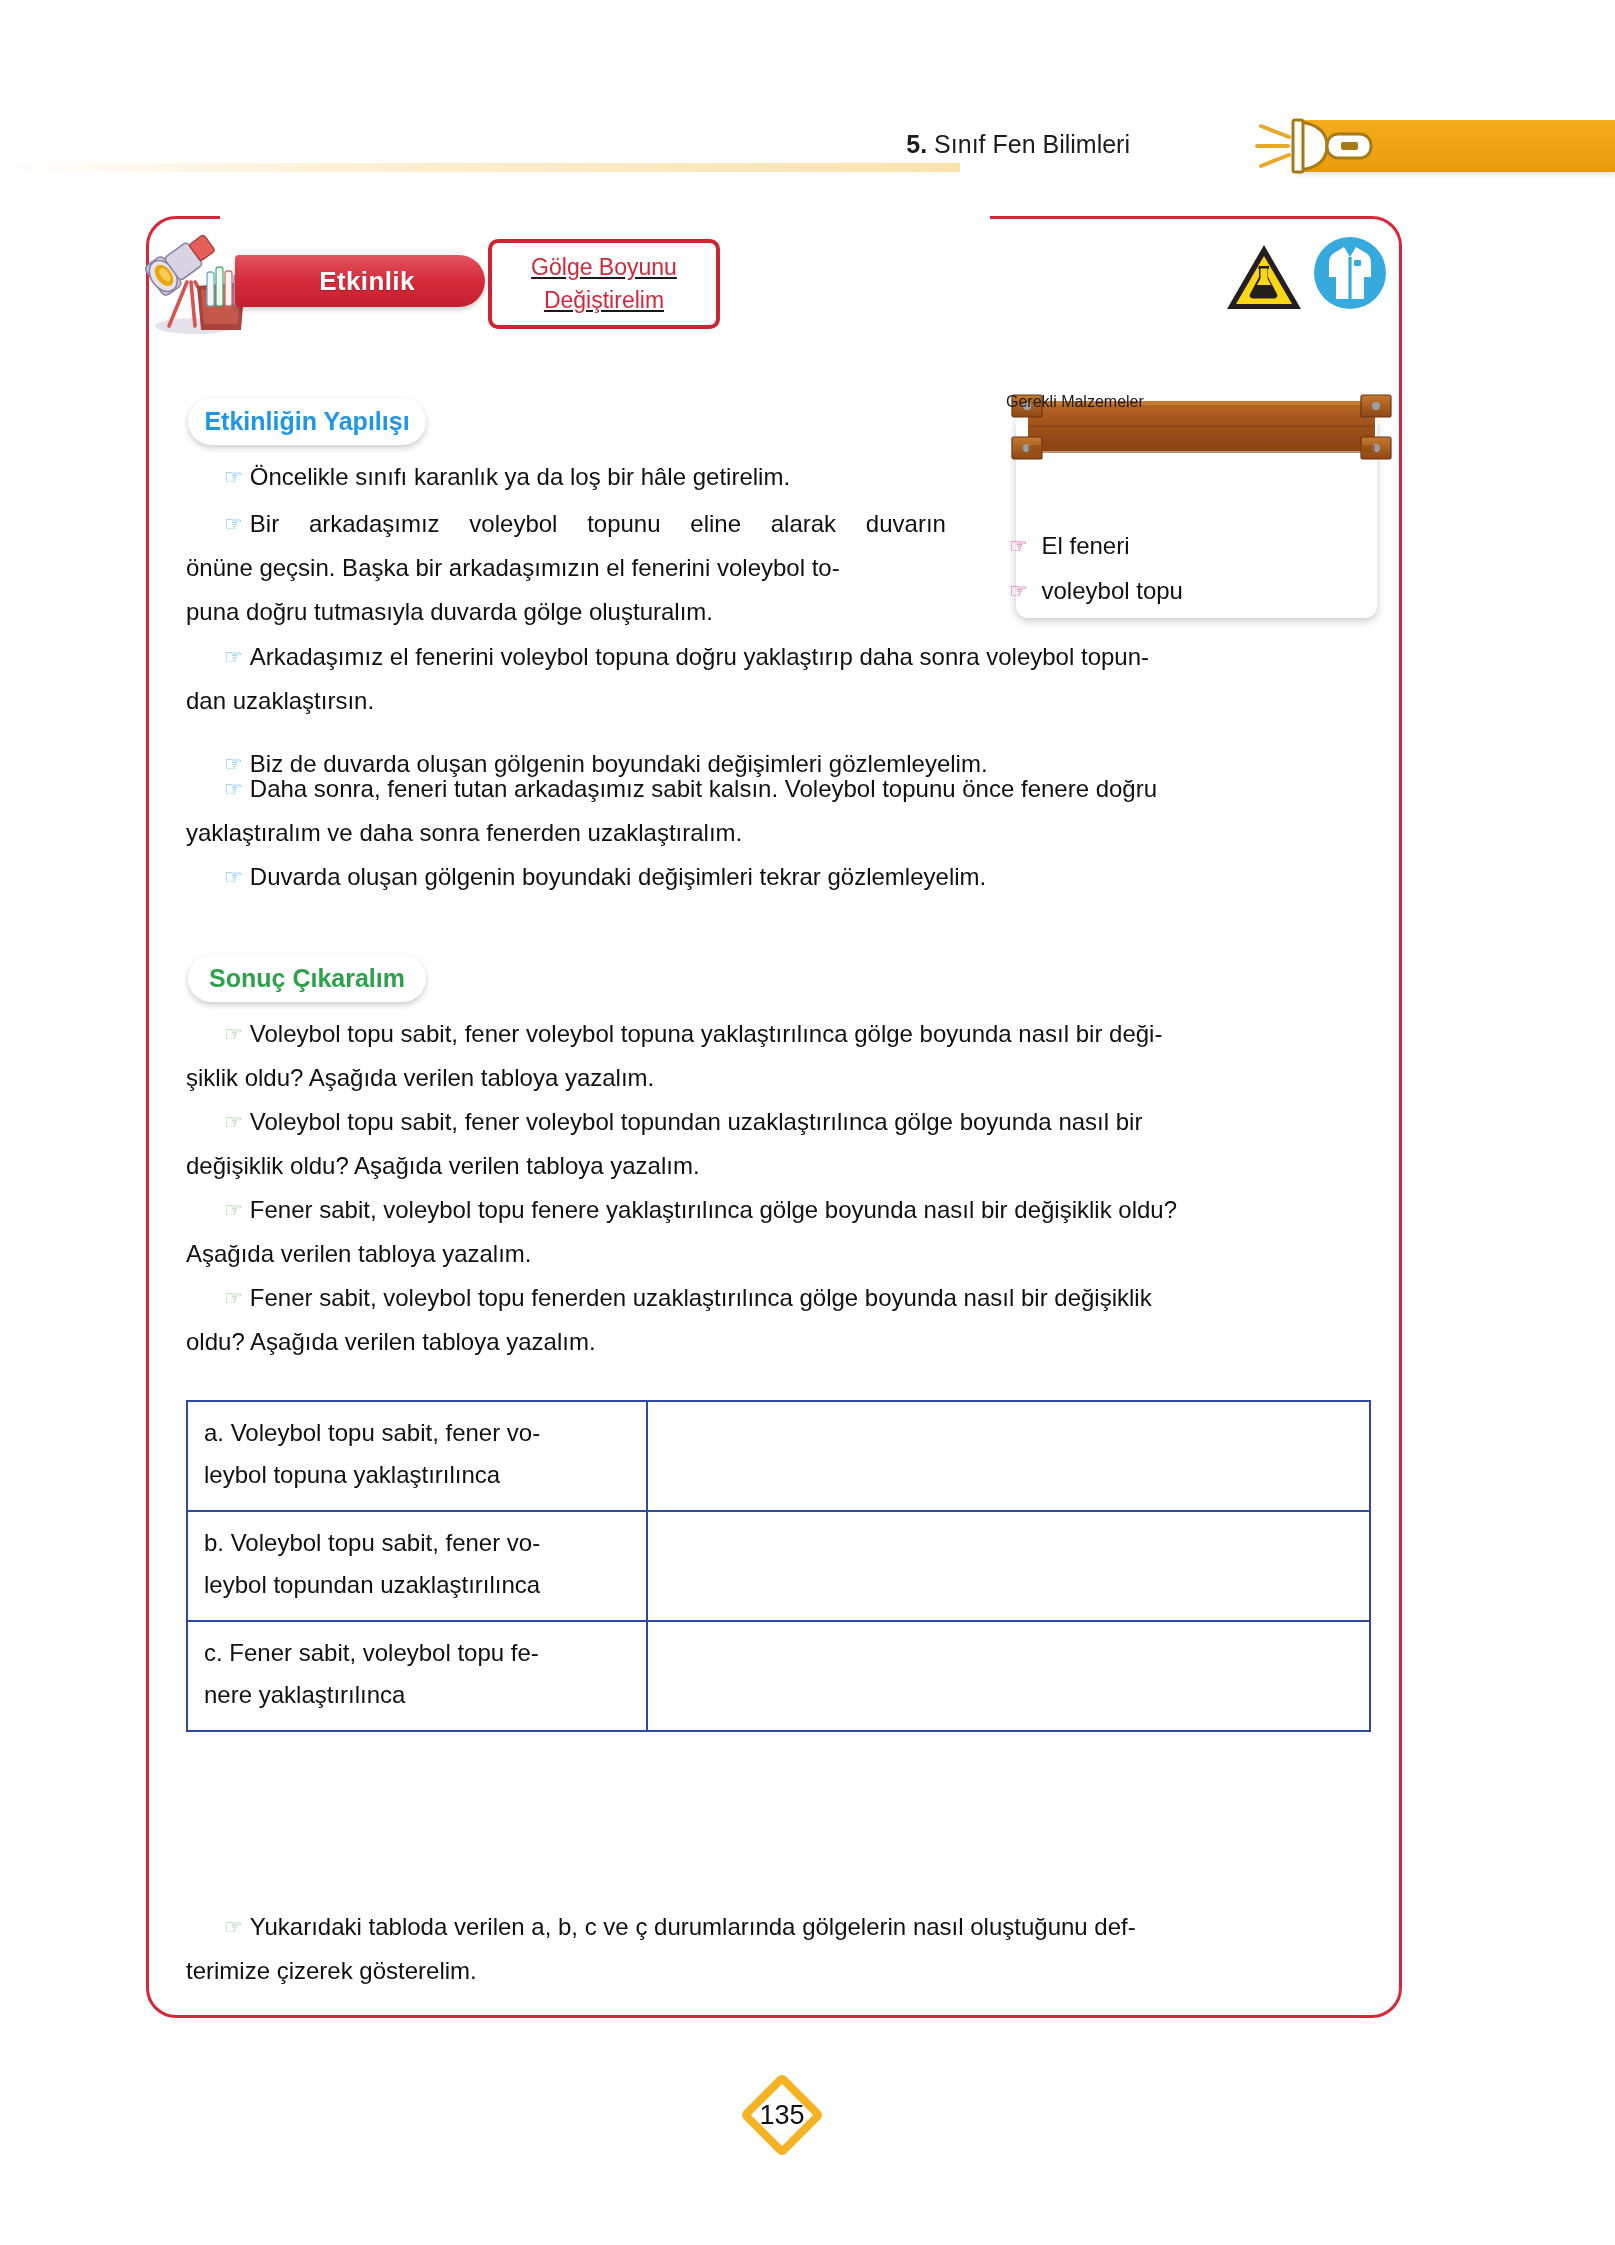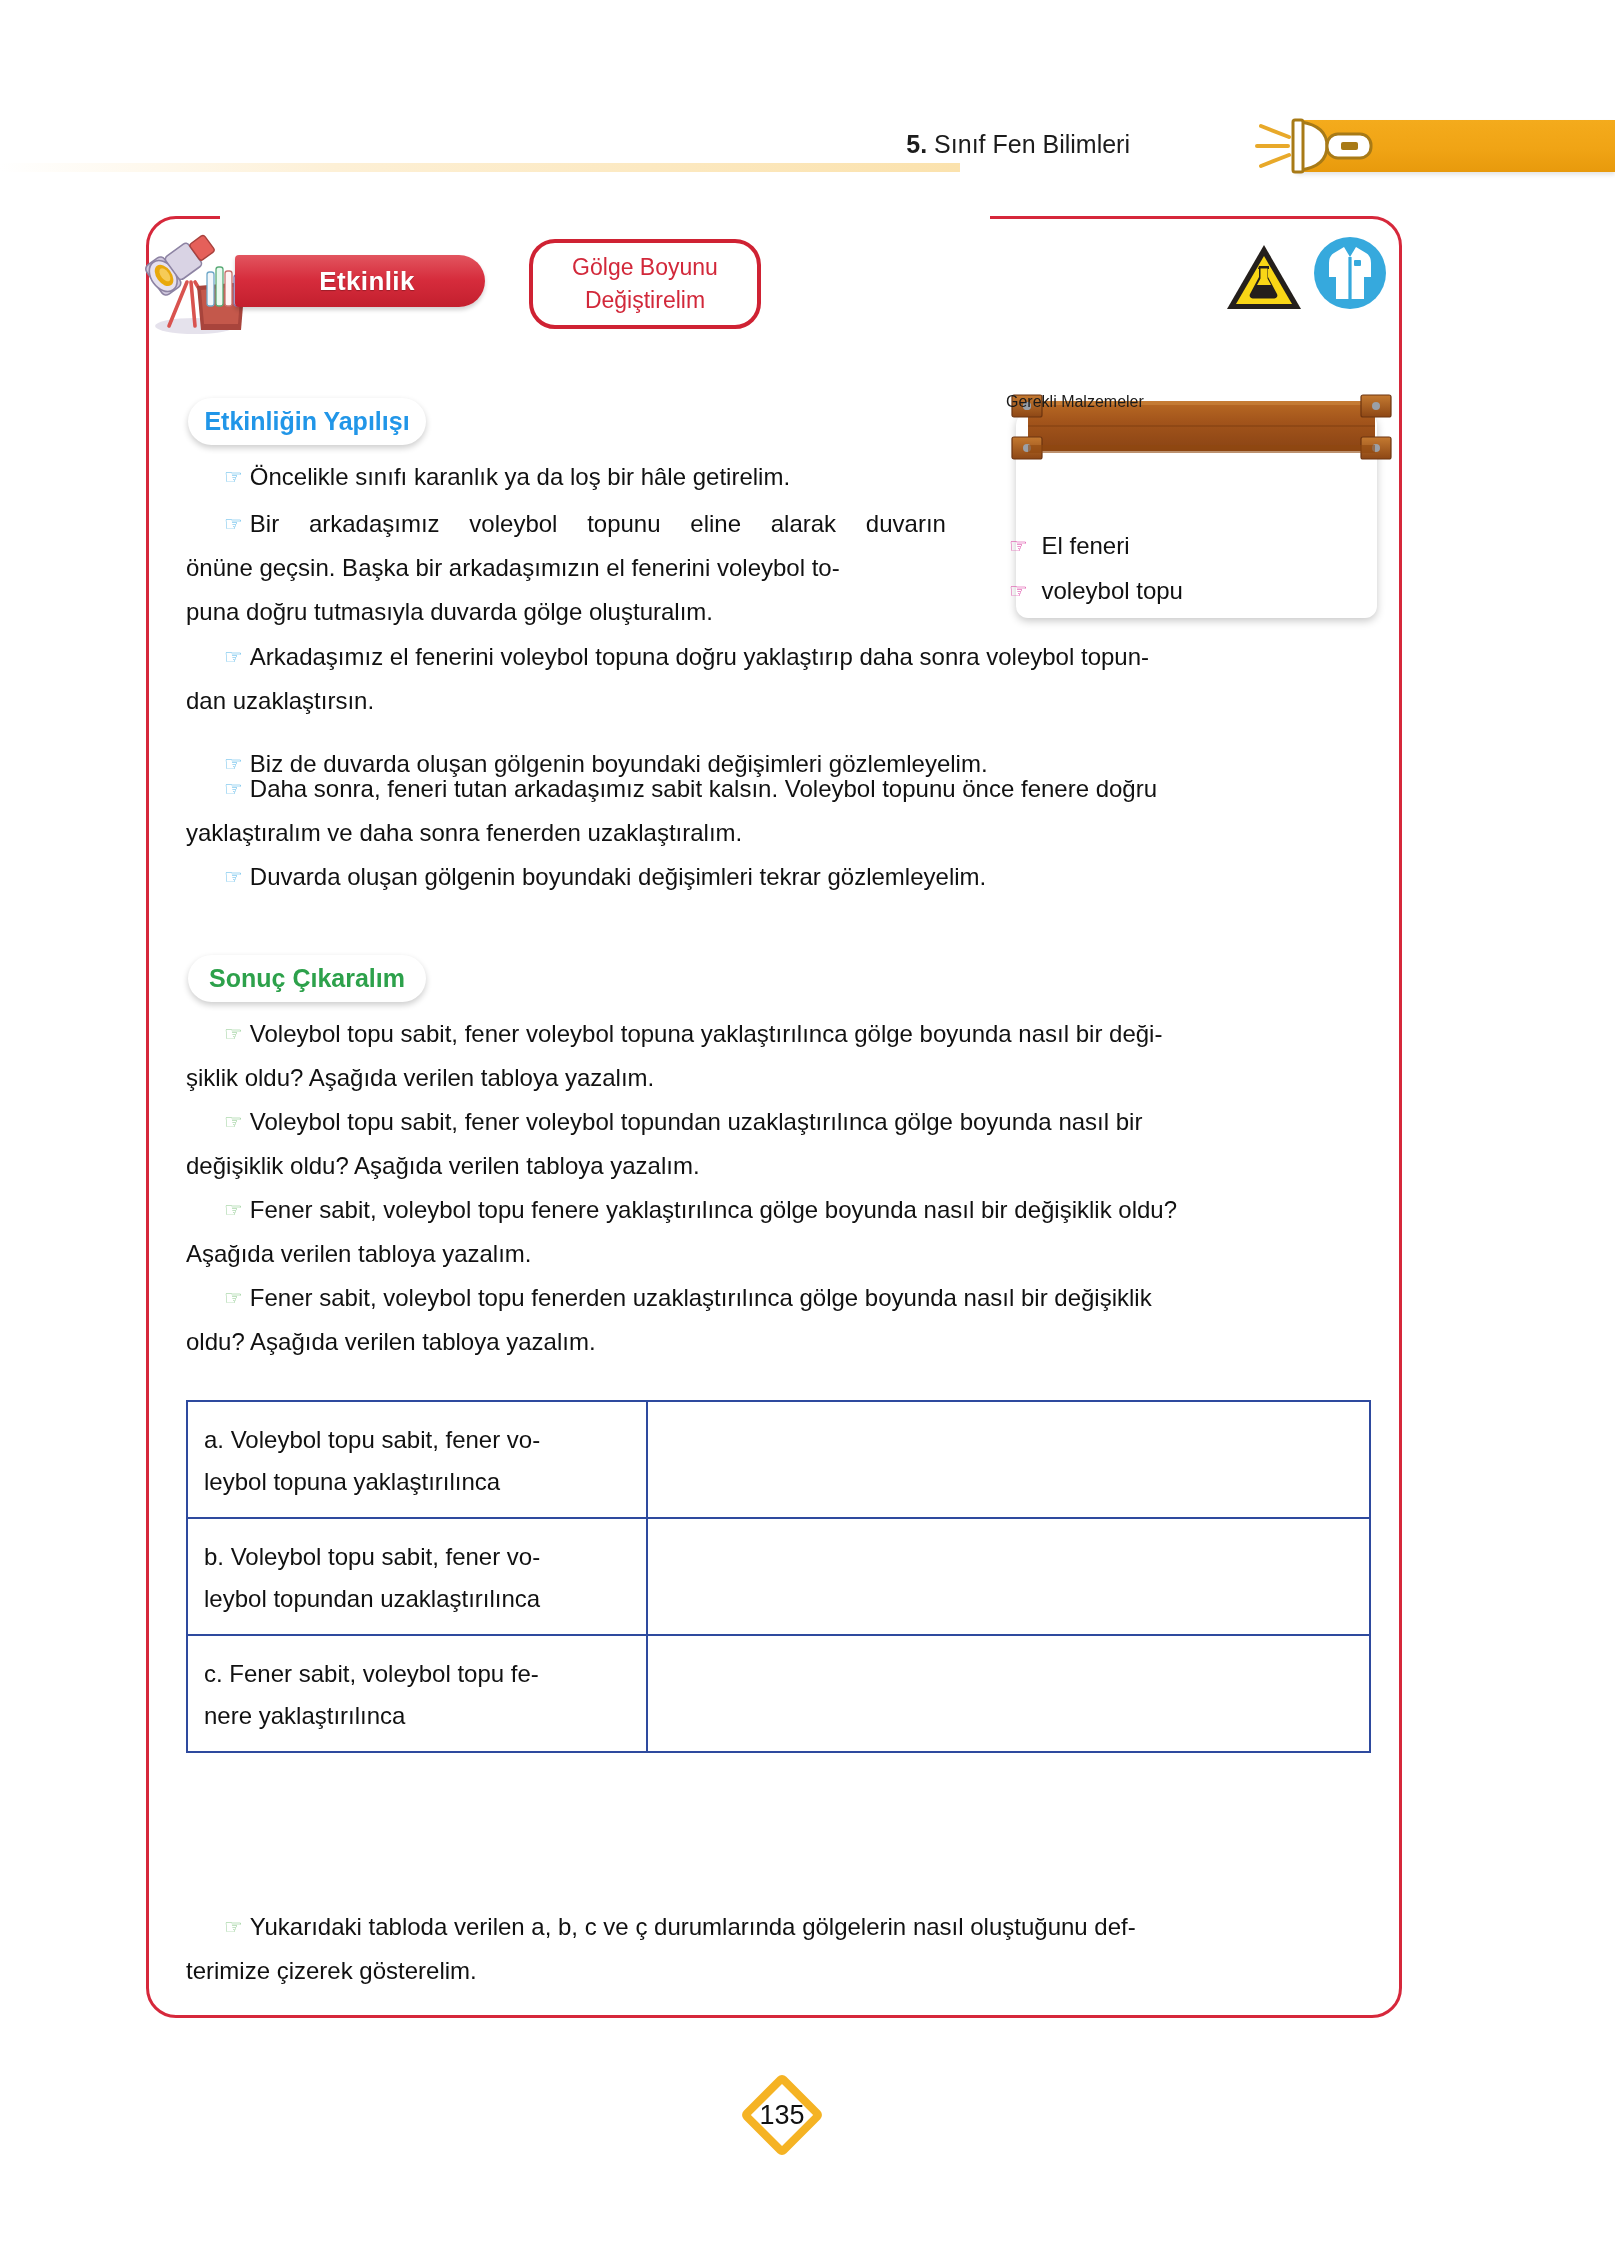--- a/index.html
+++ b/index.html
@@ -64,28 +64,29 @@
     color: #fff; font-weight: bold; font-size: 26px;
     letter-spacing: .4px; padding-left: 14px;
     text-shadow: 0 1px 1px rgba(0,0,0,.25);
   }
   #telescope-icon {
     position: absolute; left: 143px; top: 234px; width: 120px; height: 110px;
   }
 
   
   #activity-title-capsule {
-    position: absolute; left: 529px; top: 239px;
+    position: absolute; left: 488px; top: 239px;
     width: 232px; height: 90px;
     border: 4px solid #cf2233;
-    border-radius: 26px;
+    border-radius: 10px;
     background: #fff;
     display: flex; flex-direction: column;
     align-items: center; justify-content: center;
     line-height: 1.42;
+    text-decoration: underline;
   }
   #activity-title-capsule span {
     color: #d2283a; font-size: 23px; white-space: nowrap;
   }
 
   
   #warning-triangle-icon { position: absolute; left: 1225px; top: 242px; width: 78px; height: 70px; }
   #labcoat-icon { position: absolute; left: 1313px; top: 236px; width: 74px; height: 74px; }
 
   
@@ -163,21 +164,21 @@
   }
   #results-table .spacer-cell { border: none; }
   #results-table th.col-head {
     background: #edecf7;
     height: 55px;
     text-align: center;
     vertical-align: middle;
   }
   #results-table td.label-cell {
     width: 460px;
-    padding: 17px 14px 14px 16px;
+    padding: 10px 14px 14px 16px;
     line-height: 42px;
     vertical-align: middle;
     height: 105px;
   }
   #results-table td.blank-cell { background: #fff; }
 
   
   #page-number {
     position: absolute; left: 743px; top: 2076px;
     width: 78px; height: 78px;

